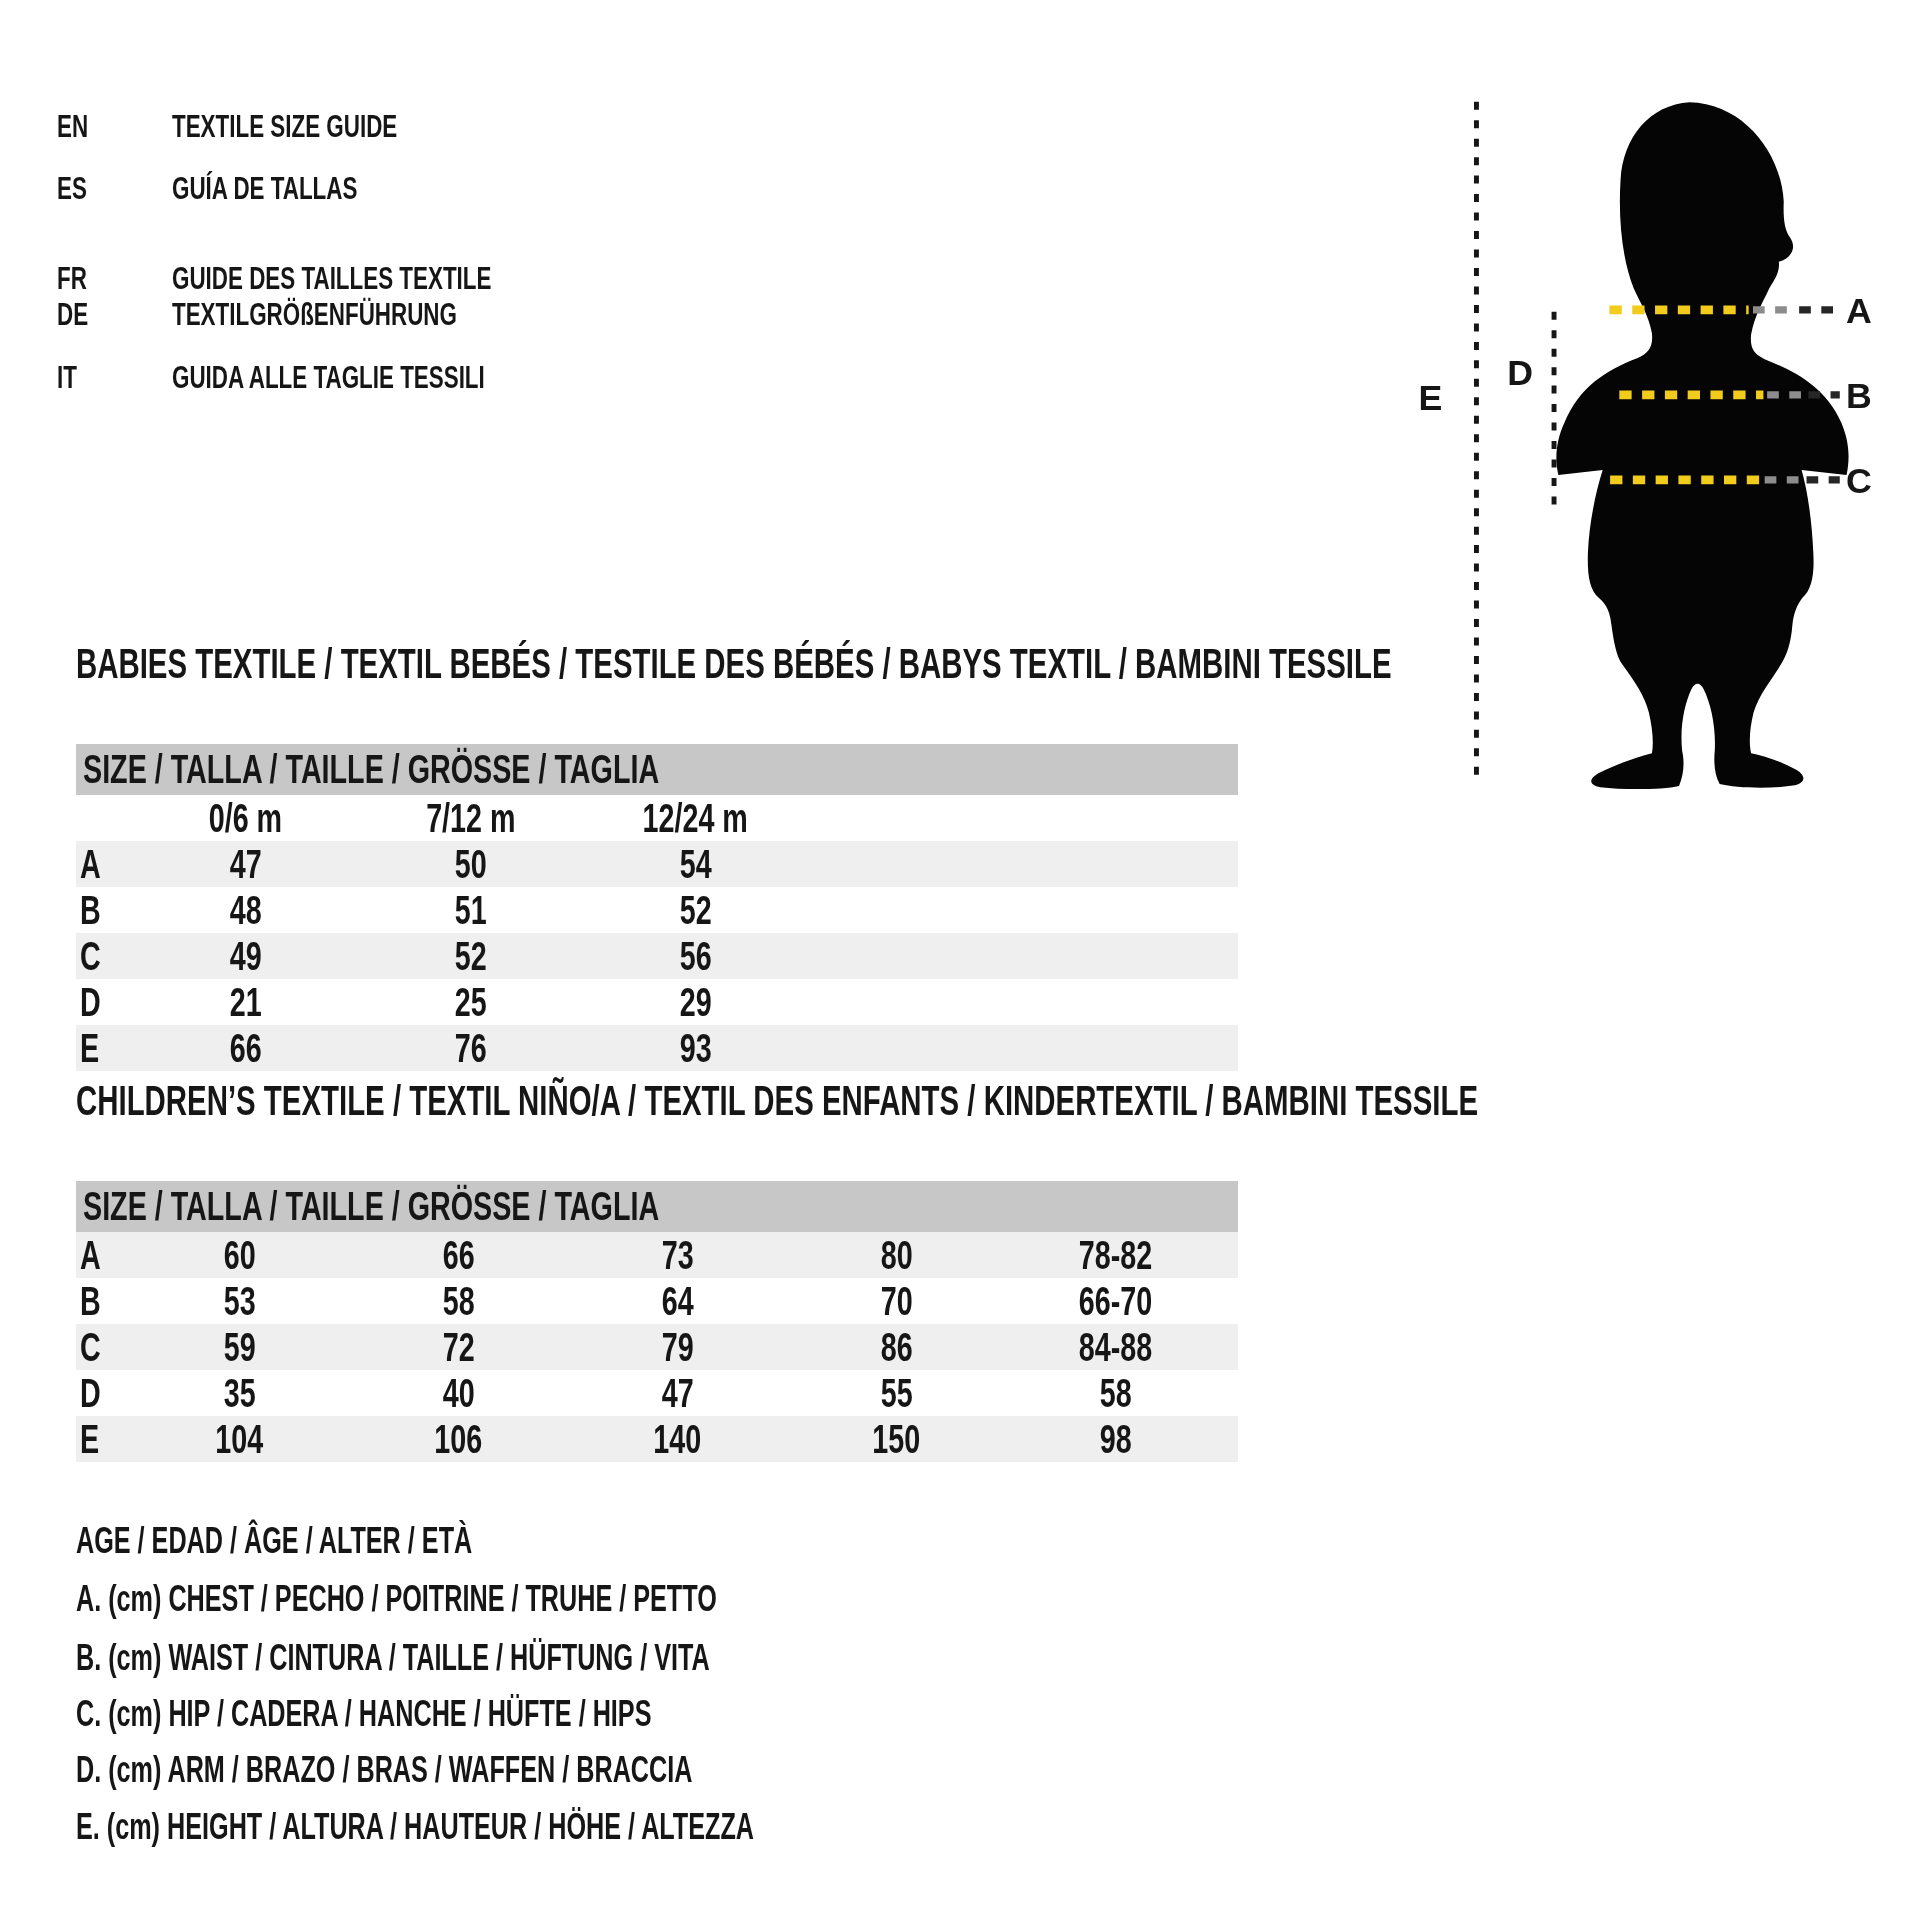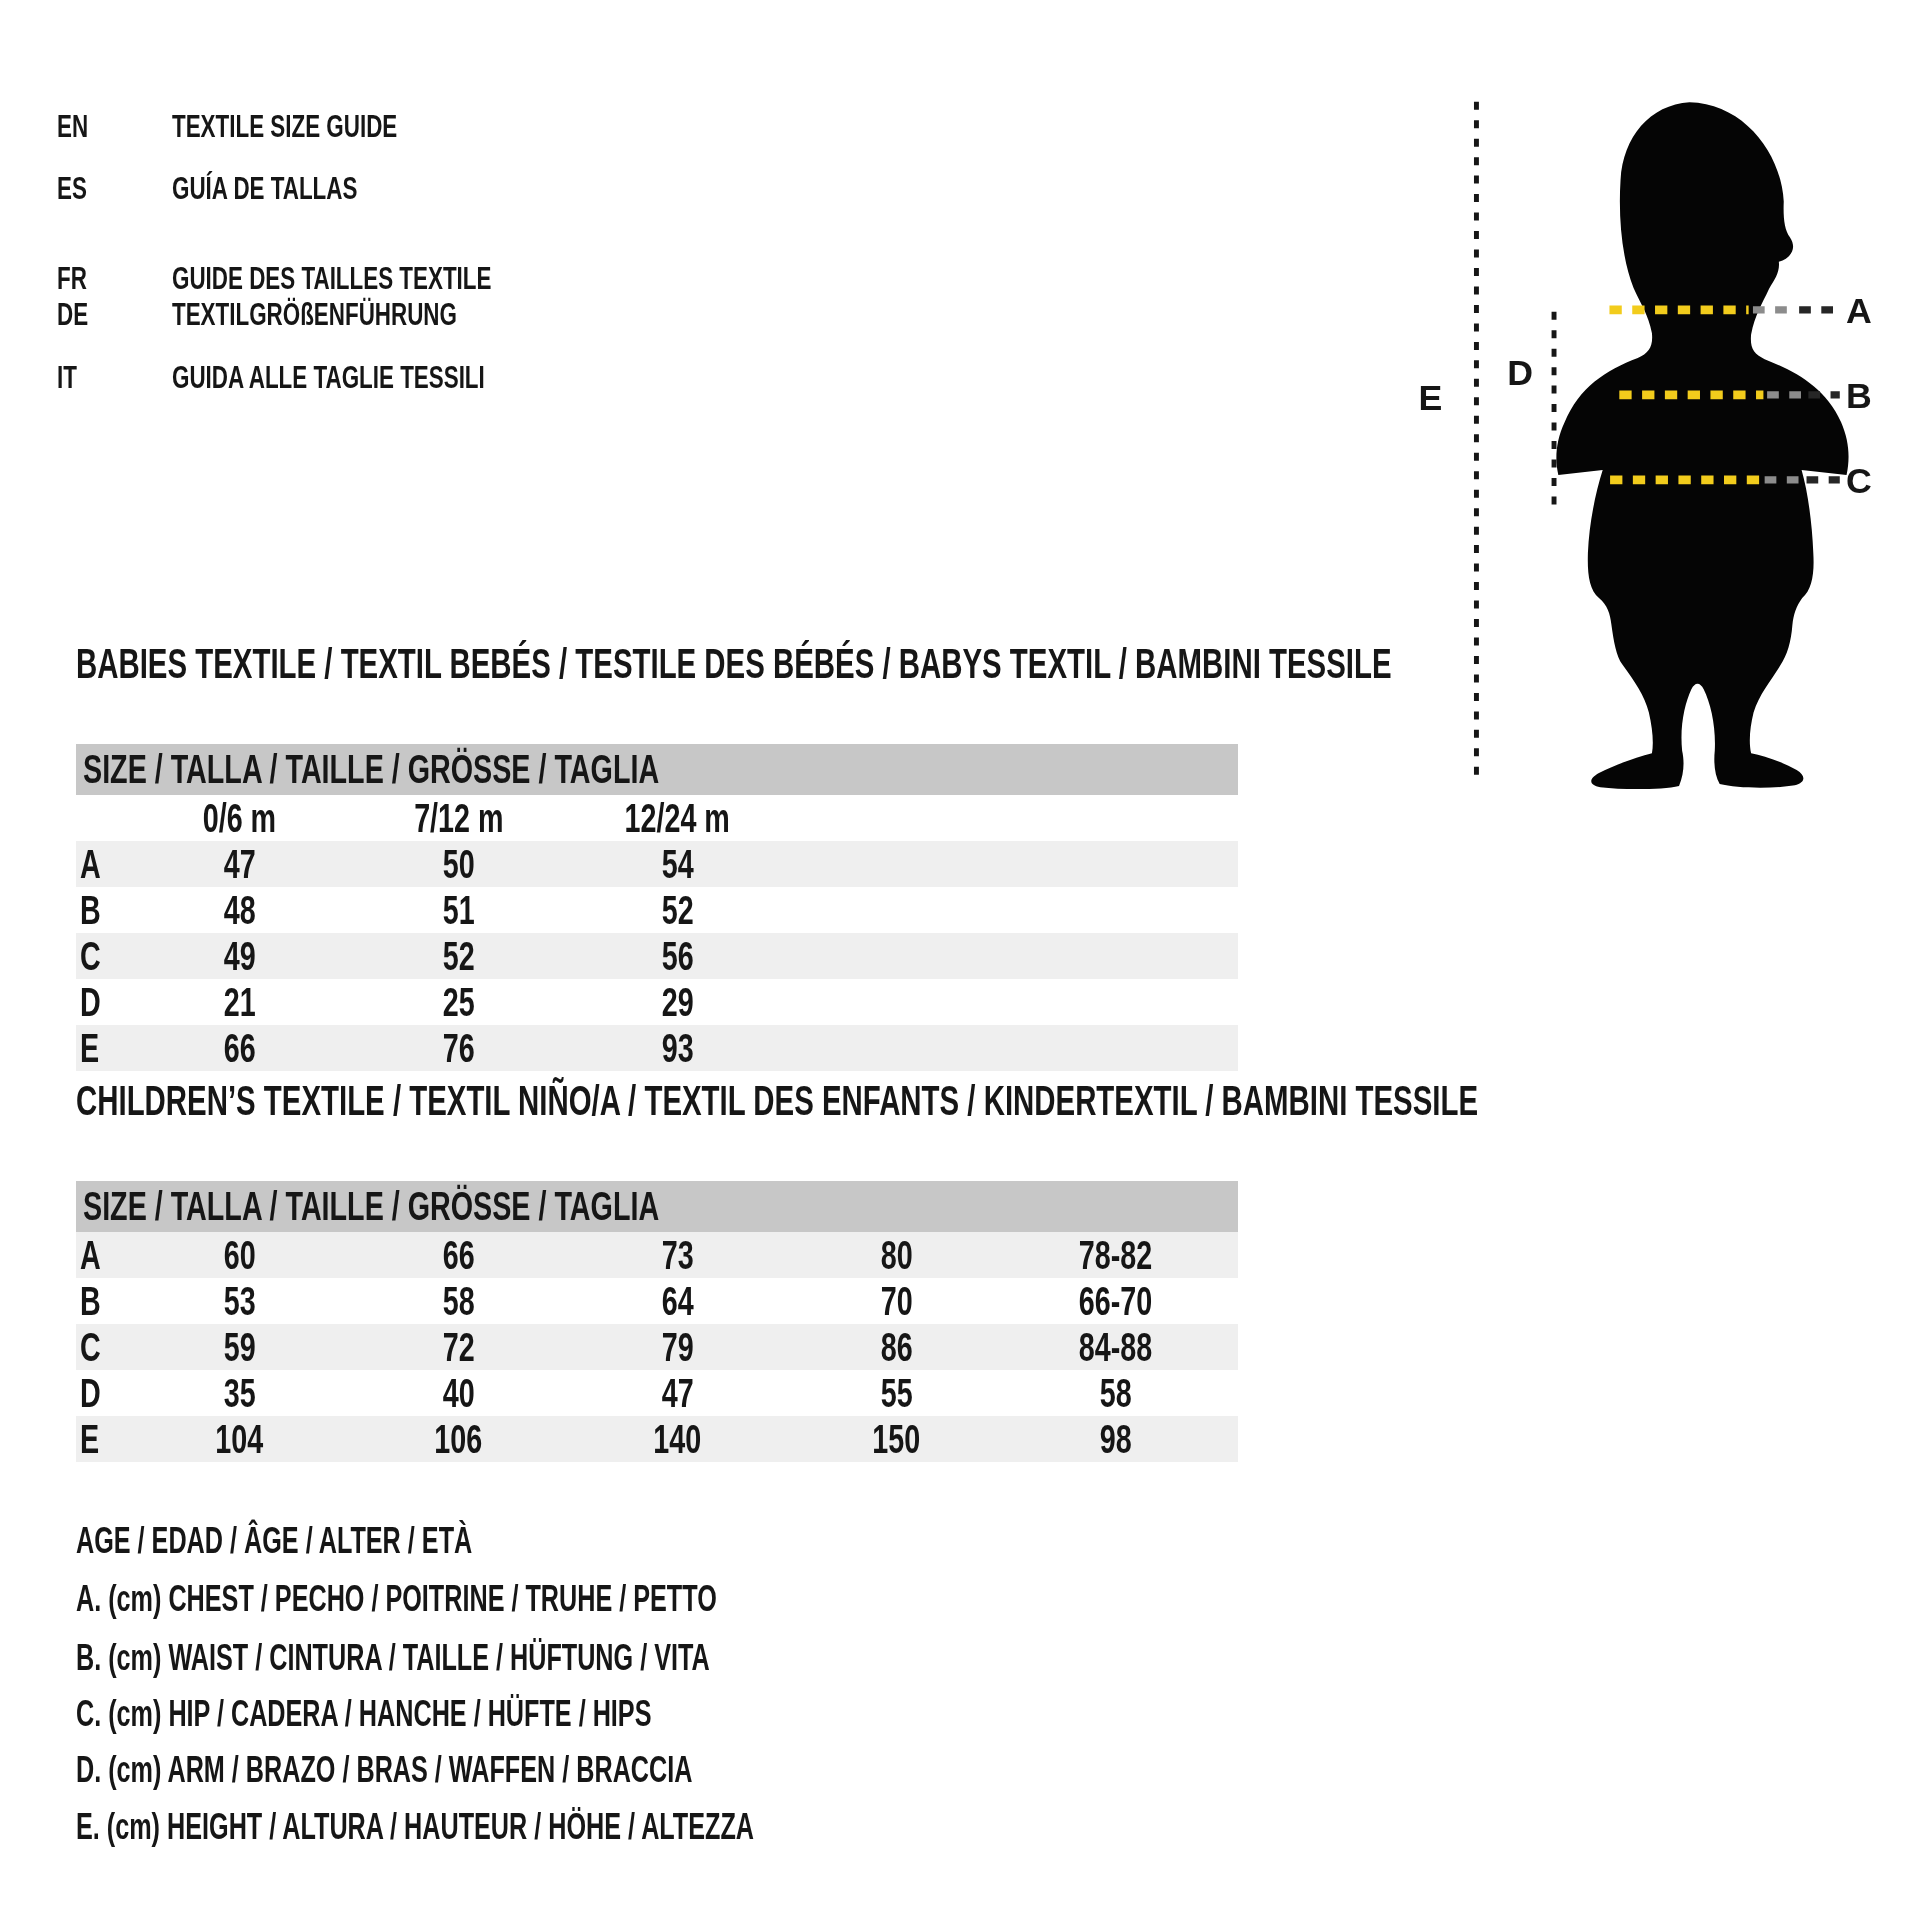--- a/index.html
+++ b/index.html
@@ -9,21 +9,21 @@
   }
   .cond{display:inline-block;transform:scaleX(0.70);transform-origin:0 50%;white-space:nowrap;}
   .condc{display:inline-block;transform:scaleX(0.70);transform-origin:50% 50%;white-space:nowrap;}
   .hrow{position:absolute;left:57px;height:57px;line-height:57px;font-size:32px;font-weight:bold;}
   .hrow .title{position:absolute;left:115px;top:0;height:57px;line-height:57px;}
   .heading{position:absolute;left:76px;height:57px;line-height:57px;font-size:42px;font-weight:bold;}
   .tbl{position:absolute;left:76px;width:1162px;}
   .sizebar{height:51px;background:#c7c7c7;line-height:51px;font-size:41px;font-weight:bold;
     padding-left:7.4px;box-sizing:border-box;margin-top:32px;}
   .trow{display:grid;height:46px;line-height:46px;font-size:41px;font-weight:bold;}
-  .cols3{grid-template-columns:54px 219px 219px 219px auto;}
+  .cols3{grid-template-columns:54px 219px 219px 219px auto;gap:6px;}
   .cols5{grid-template-columns:54px 219px 219px 219px 219px 219px auto;}
   .cell{text-align:center;}
   .lab{text-align:left;padding-left:3.7px;}
   .stripe{background:#efefef;}
   .legrow{position:absolute;left:76px;height:57px;line-height:57px;font-size:36px;font-weight:bold;}
   .figure-svg{position:absolute;left:1405px;top:74px;}
   .sil{fill:#050505;}
   .vdash{stroke:#161616;stroke-width:8;stroke-dasharray:13 17;fill:none;}
   .ydash{stroke:#f2cc1c;stroke-width:14;stroke-dasharray:20 17;fill:none;}
   .fdash{stroke:#8c8c8c;stroke-width:12;stroke-dasharray:19 17;fill:none;}

